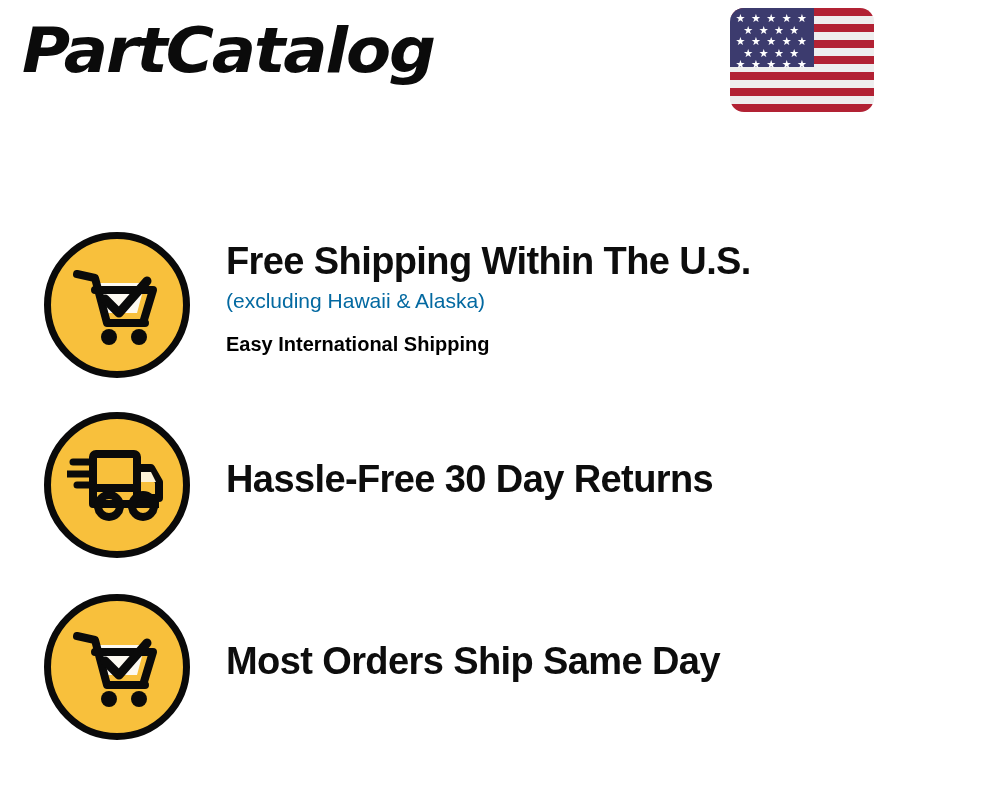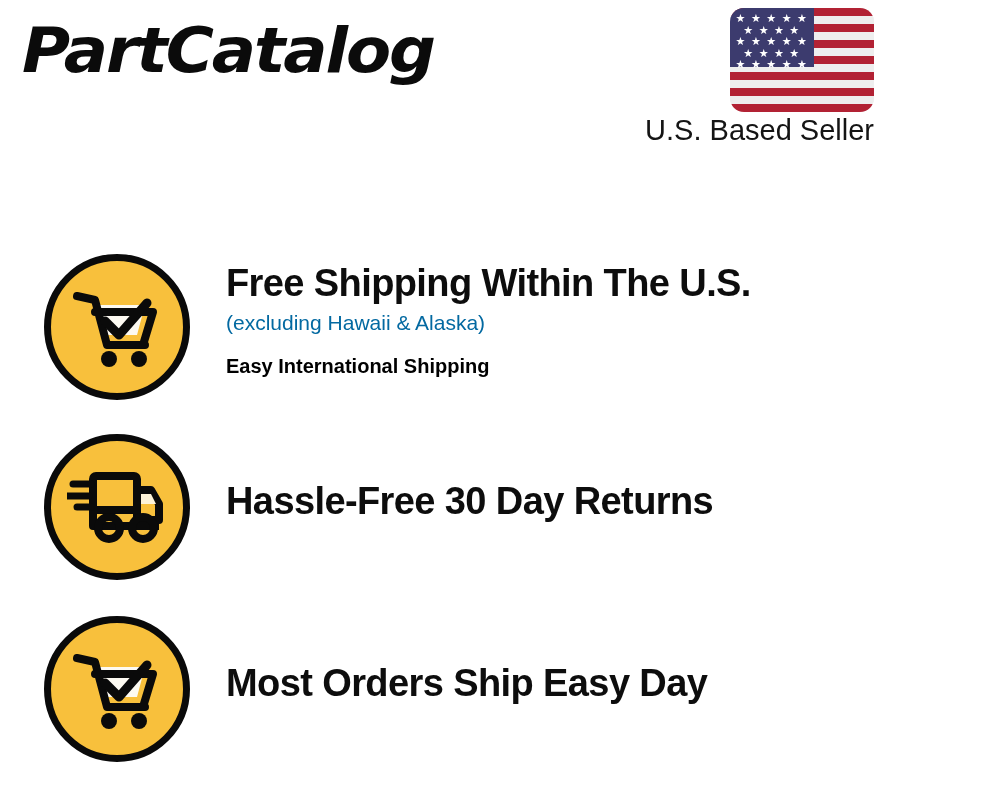--- a/index.html
+++ b/index.html
@@ -121,21 +121,20 @@
     left: 0;
     top: 232px;
     width: 1000px;
   }
   .feature-row {
     position: absolute;
     left: 0;
     width: 1000px;
     display: flex;
     align-items: flex-start;
-    margin-top: 22px;
   }
   .feature-row.row-1 { top: 0px; }
   .feature-row.row-2 { top: 180px; }
   .feature-row.row-3 { top: 362px; }
 
   .icon-badge {
     flex: 0 0 auto;
     width: 146px;
     height: 146px;
     margin-left: 44px;
@@ -204,21 +203,20 @@
       <div class="stripes"></div>
       <div class="canton"></div>
       <div class="stars">
         <span>★ ★ ★ ★ ★</span>
         <span class="offset">★ ★ ★ ★</span>
         <span>★ ★ ★ ★ ★</span>
         <span class="offset">★ ★ ★ ★</span>
         <span>★ ★ ★ ★ ★</span>
       </div>
     </div>
-    <span class="seller-text">U.S. Based Seller</span>
   </div>
 
   <div class="features">
 
     <div class="feature-row row-1">
       <div class="icon-badge">
         <svg width="96" height="88" viewBox="0 0 96 88" aria-hidden="true">
           <polygon points="30,22 76,22 68,52 34,52" fill="#fdfaf2"></polygon>
           <path d="M8 13 L26 17 L38 62 L76 62" fill="none" stroke="#0a0a0a" stroke-width="8" stroke-linecap="round" stroke-linejoin="round"></path>
           <path d="M26 29 L84 29 L74 62" fill="none" stroke="#0a0a0a" stroke-width="8" stroke-linecap="round" stroke-linejoin="round"></path>
@@ -259,18 +257,18 @@
         <svg width="96" height="88" viewBox="0 0 96 88" aria-hidden="true">
           <polygon points="30,22 76,22 68,52 34,52" fill="#fdfaf2"></polygon>
           <path d="M8 13 L26 17 L38 62 L76 62" fill="none" stroke="#0a0a0a" stroke-width="8" stroke-linecap="round" stroke-linejoin="round"></path>
           <path d="M26 29 L84 29 L74 62" fill="none" stroke="#0a0a0a" stroke-width="8" stroke-linecap="round" stroke-linejoin="round"></path>
           <path d="M36 38 L50 52 L78 20" fill="none" stroke="#0a0a0a" stroke-width="9" stroke-linecap="round" stroke-linejoin="round"></path>
           <circle cx="40" cy="76" r="8" fill="#0a0a0a"></circle>
           <circle cx="70" cy="76" r="8" fill="#0a0a0a"></circle>
         </svg>
       </div>
       <div class="feature-text">
-        <div class="feature-title">Most Orders Ship Easy Day</div>
+        <div class="feature-title">Most Orders Ship Same Day</div>
       </div>
     </div>
 
   </div>
 </div>
 
 </body></html>

